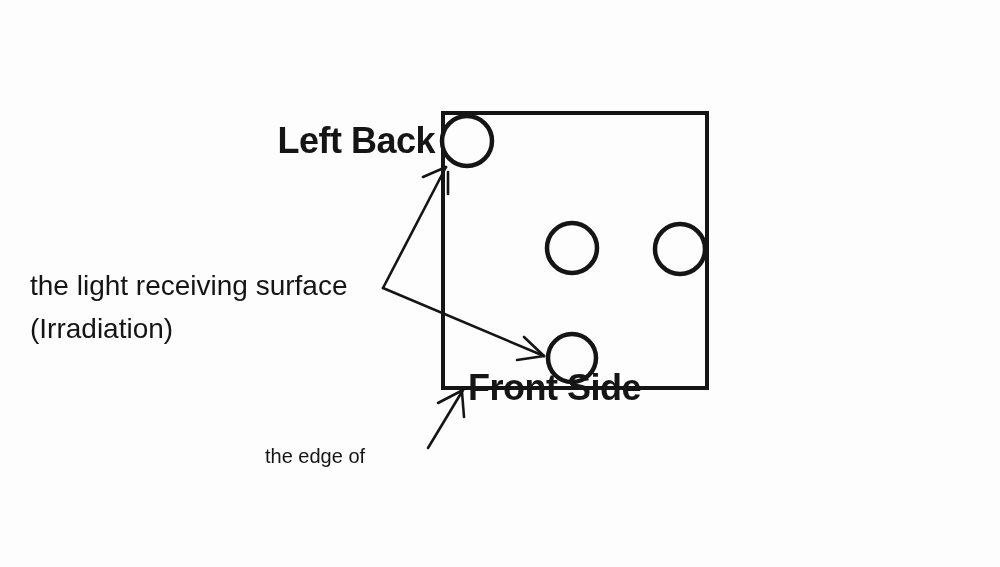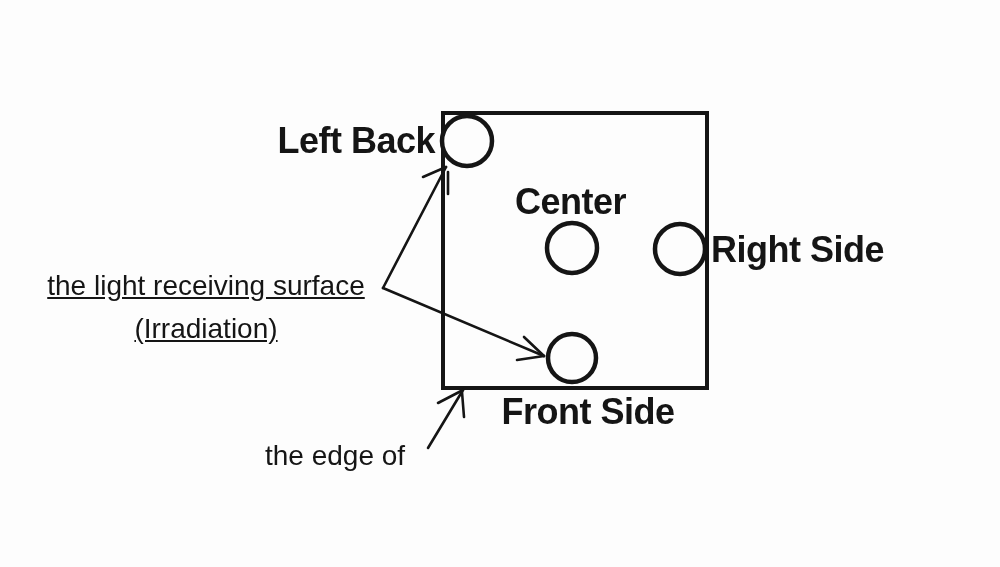--- a/index.html
+++ b/index.html
@@ -19,29 +19,29 @@
     position: absolute;
     font-weight: bold;
     font-size: 36px;
     line-height: 40px;
     letter-spacing: -0.5px;
     white-space: nowrap;
   }
   .label-left-back  { left: 225px; top: 121px; width: 210px; text-align: right; }
   .label-center     { left: 515px; top: 182px; }
   .label-right-side { left: 711px; top: 230px; }
-  .label-front-side { left: 468px; top: 392px; width: 240px; text-align: center; }
+  .label-front-side { left: 468px; top: 368px; width: 240px; }
   .annotation {
     position: absolute;
     font-size: 28px;
     white-space: nowrap;
   }
   .annotation div { display: block; }
-  .anno-receiving { left: 30px; top: 264px; width: 352px; text-align: center; line-height: 43px; text-decoration: underline; }
-  .anno-edge      { left: 265px; top: 441px; text-align: left; font-size: 28px; line-height: 30px; }
+  .anno-receiving { left: 30px; top: 264px; width: 352px; text-align: left; line-height: 43px; }
+  .anno-edge      { left: 265px; top: 441px; text-align: left; font-size: 20px; line-height: 30px; }
 </style>
 </head>
 <body>
 
 <div class="stage">
 
   <svg width="1000" height="567" viewBox="0 0 1000 567">
 
     <rect class="stroke" x="443" y="113" width="264" height="275" stroke-width="4"></rect>
 
@@ -64,23 +64,21 @@
     </g>
 
     <circle class="marker" cx="467" cy="141" r="25" stroke-width="4.5"></circle>
     <circle class="marker" cx="572" cy="248" r="25" stroke-width="4.5"></circle>
     <circle class="marker" cx="680" cy="249" r="25" stroke-width="4.5"></circle>
     <circle class="marker" cx="572" cy="358" r="24" stroke-width="4.5"></circle>
   </svg>
 
   <div class="label label-left-back">Left Back</div>
 
-  <div class="label label-center">Center</div>
 
-  <div class="label label-right-side">Right Side</div>
 
   <div class="label label-front-side">Front Side</div>
 
   <div class="annotation anno-receiving">
     <div>the light receiving surface</div>
     <div>(Irradiation)</div>
   </div>
 
   <div class="annotation anno-edge">
     <div>the edge of</div>

